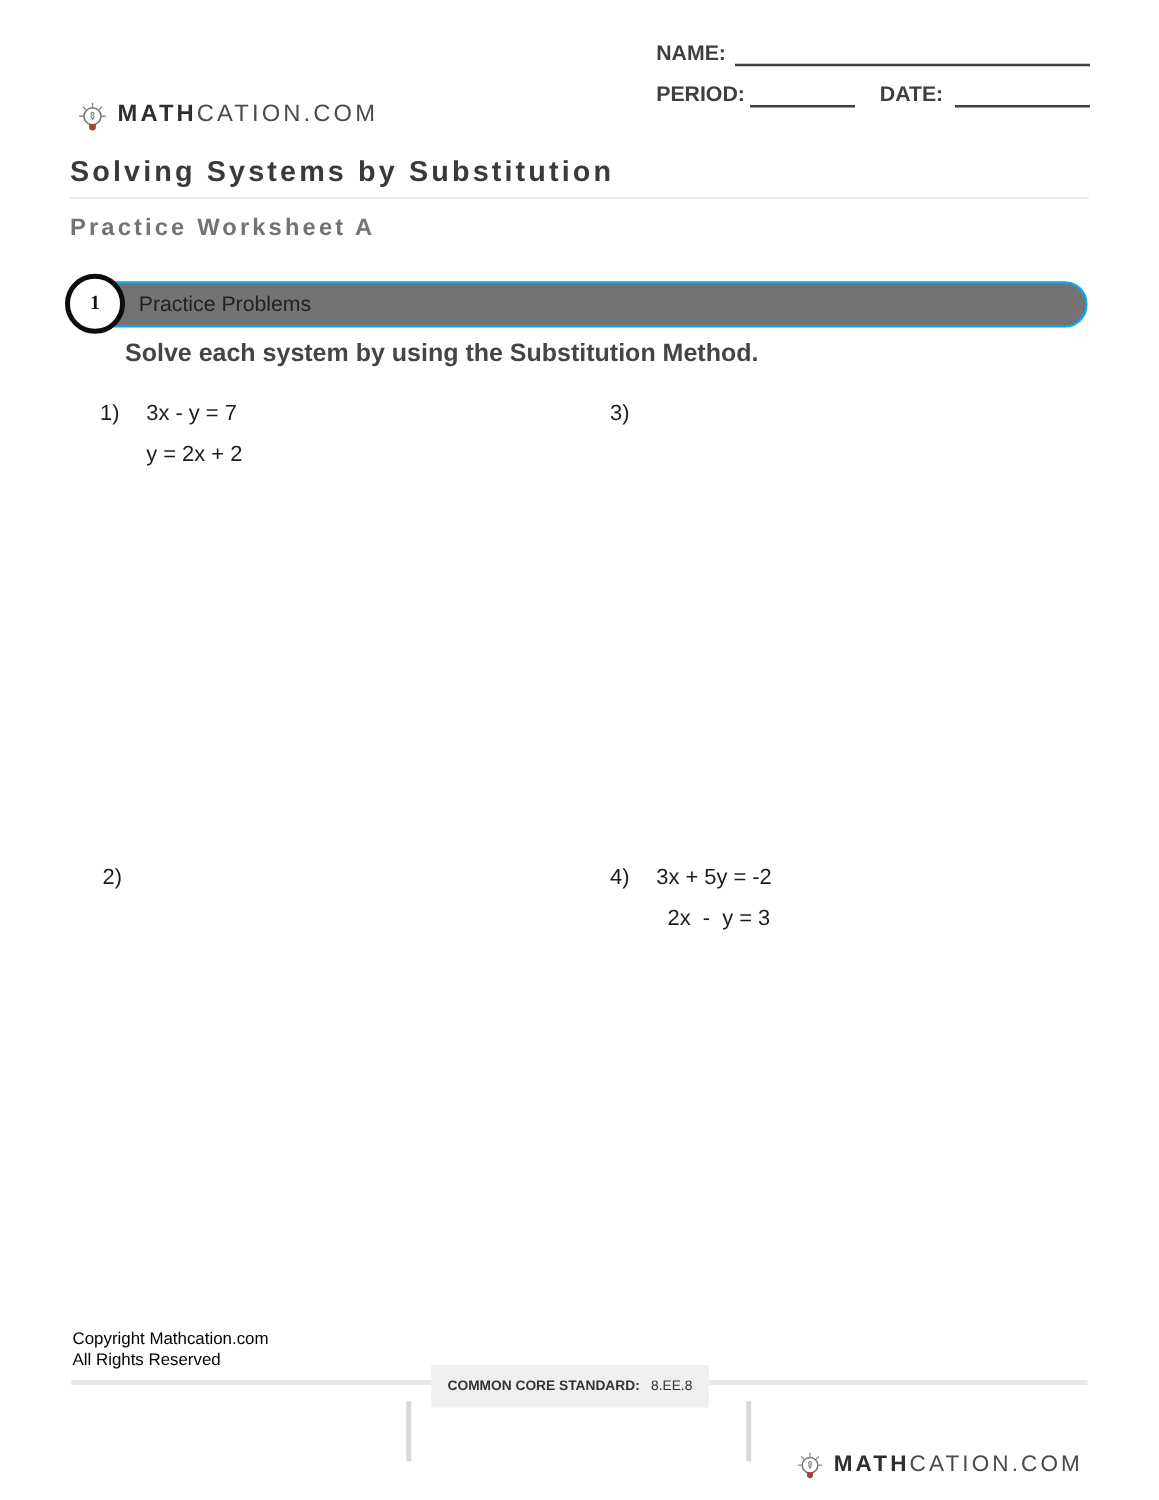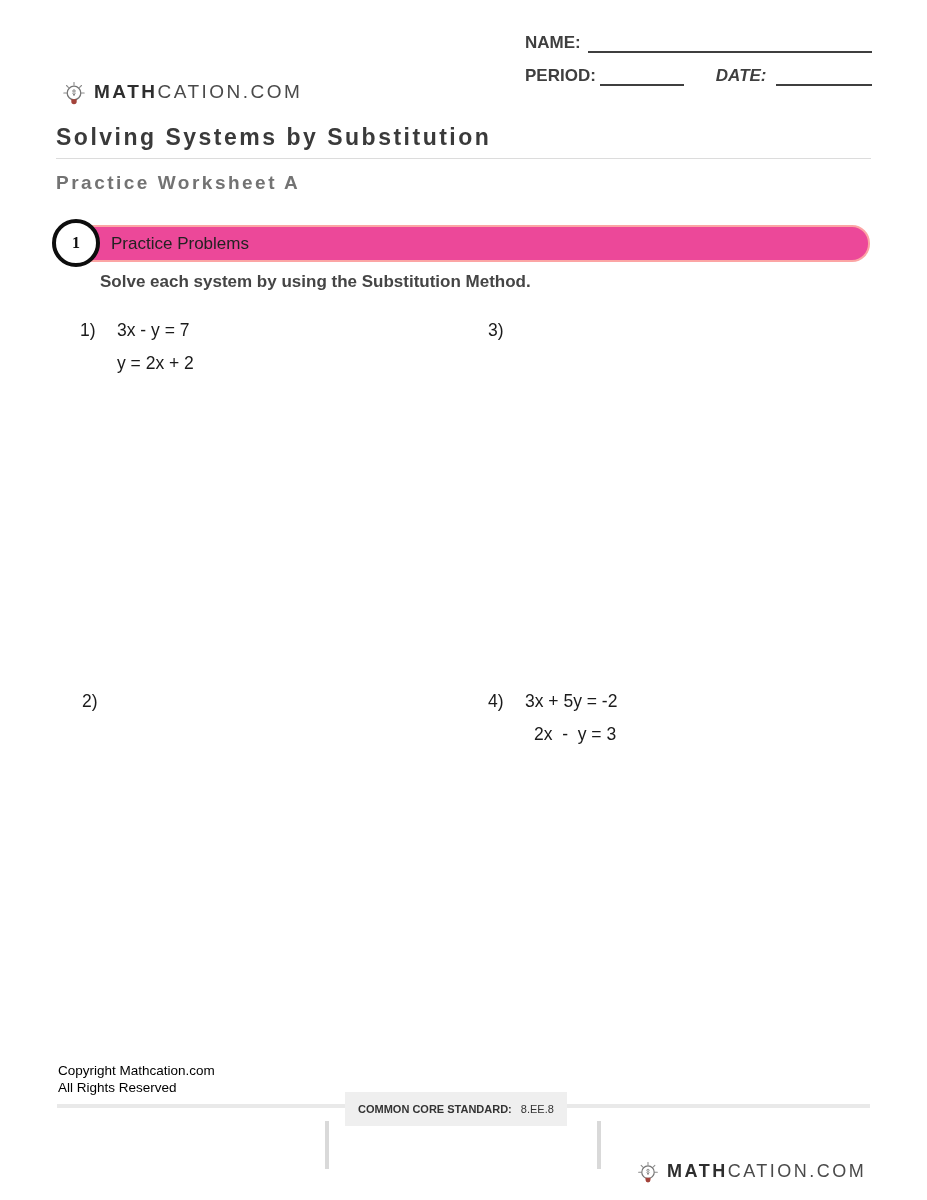--- a/index.html
+++ b/index.html
@@ -19,54 +19,54 @@
   .brand-text .b { font-weight: 700; color: #2e2e2e; }
   .brand-text .l { font-weight: 400; color: #4a4a4a; }
 
   .hdr-fields { left: 525px; top: 33px; width: 347px; }
   .field-row { display: flex; align-items: flex-end; font-weight: 700; font-size: 17px; color: #3f3f3f; }
   .field-row + .field-row { margin-top: 13px; }
   .blank { border-bottom: 2px solid #3f3f3f; height: 20px; }
   .blank.grow { flex: 1; margin-left: 7px; }
   .blank.period { width: 84px; margin-left: 4px; }
   .blank.date { flex: 1; margin-left: 9px; }
-  .date-label { margin-left: 32px; font-style: italic; }
+  .date-label { margin-left: 20px; }
 
   
   .page-title {
     left: 56px; top: 124px;
     font-size: 23px; font-weight: 700; letter-spacing: 2.5px; color: #3a3a3a;
   }
   .title-divider { left: 56px; top: 158px; width: 815px; height: 1px; background: #dcdcdc; }
   .subtitle {
     left: 56px; top: 172px;
     font-size: 19px; font-weight: 700; letter-spacing: 2.5px; color: #737373;
   }
 
   
   .section-box {
     left: 57px; top: 225px; width: 813px; height: 37px;
-    border: 2px solid #fca5a5; border-radius: 18px;
-    background: #ec4899;
+    border: 2px solid #0ea5e9; border-radius: 18px;
+    background: #737373;
     display: flex; align-items: center;
     padding-left: 52px;
     font-size: 17px; color: #222222;
   }
   .section-circle {
     left: 52px; top: 219px; width: 48px; height: 48px;
     border: 4px solid #0d0d0d; border-radius: 50%;
     background: #ffffff;
     display: flex; align-items: center; justify-content: center;
     font-family: "Liberation Serif", serif;
     font-weight: 700; font-size: 16px; color: #111111;
     z-index: 2;
   }
   .instructions {
     left: 100px; top: 272px;
-    font-size: 17px; font-weight: 700; color: #454545;
+    font-size: 20px; font-weight: 700; color: #454545;
   }
 
   
   .problem { display: flex; font-size: 17.5px; color: #1b1b1b; }
   .pnum { width: 37px; line-height: 33px; }
   .eq-line { line-height: 33px; white-space: pre-wrap; }
   .problem-1 { left: 80px; top: 314px; }
   .problem-3 { left: 488px; top: 314px; }
   .problem-2 { left: 82px; top: 685px; }
   .problem-4 { left: 488px; top: 685px; }

